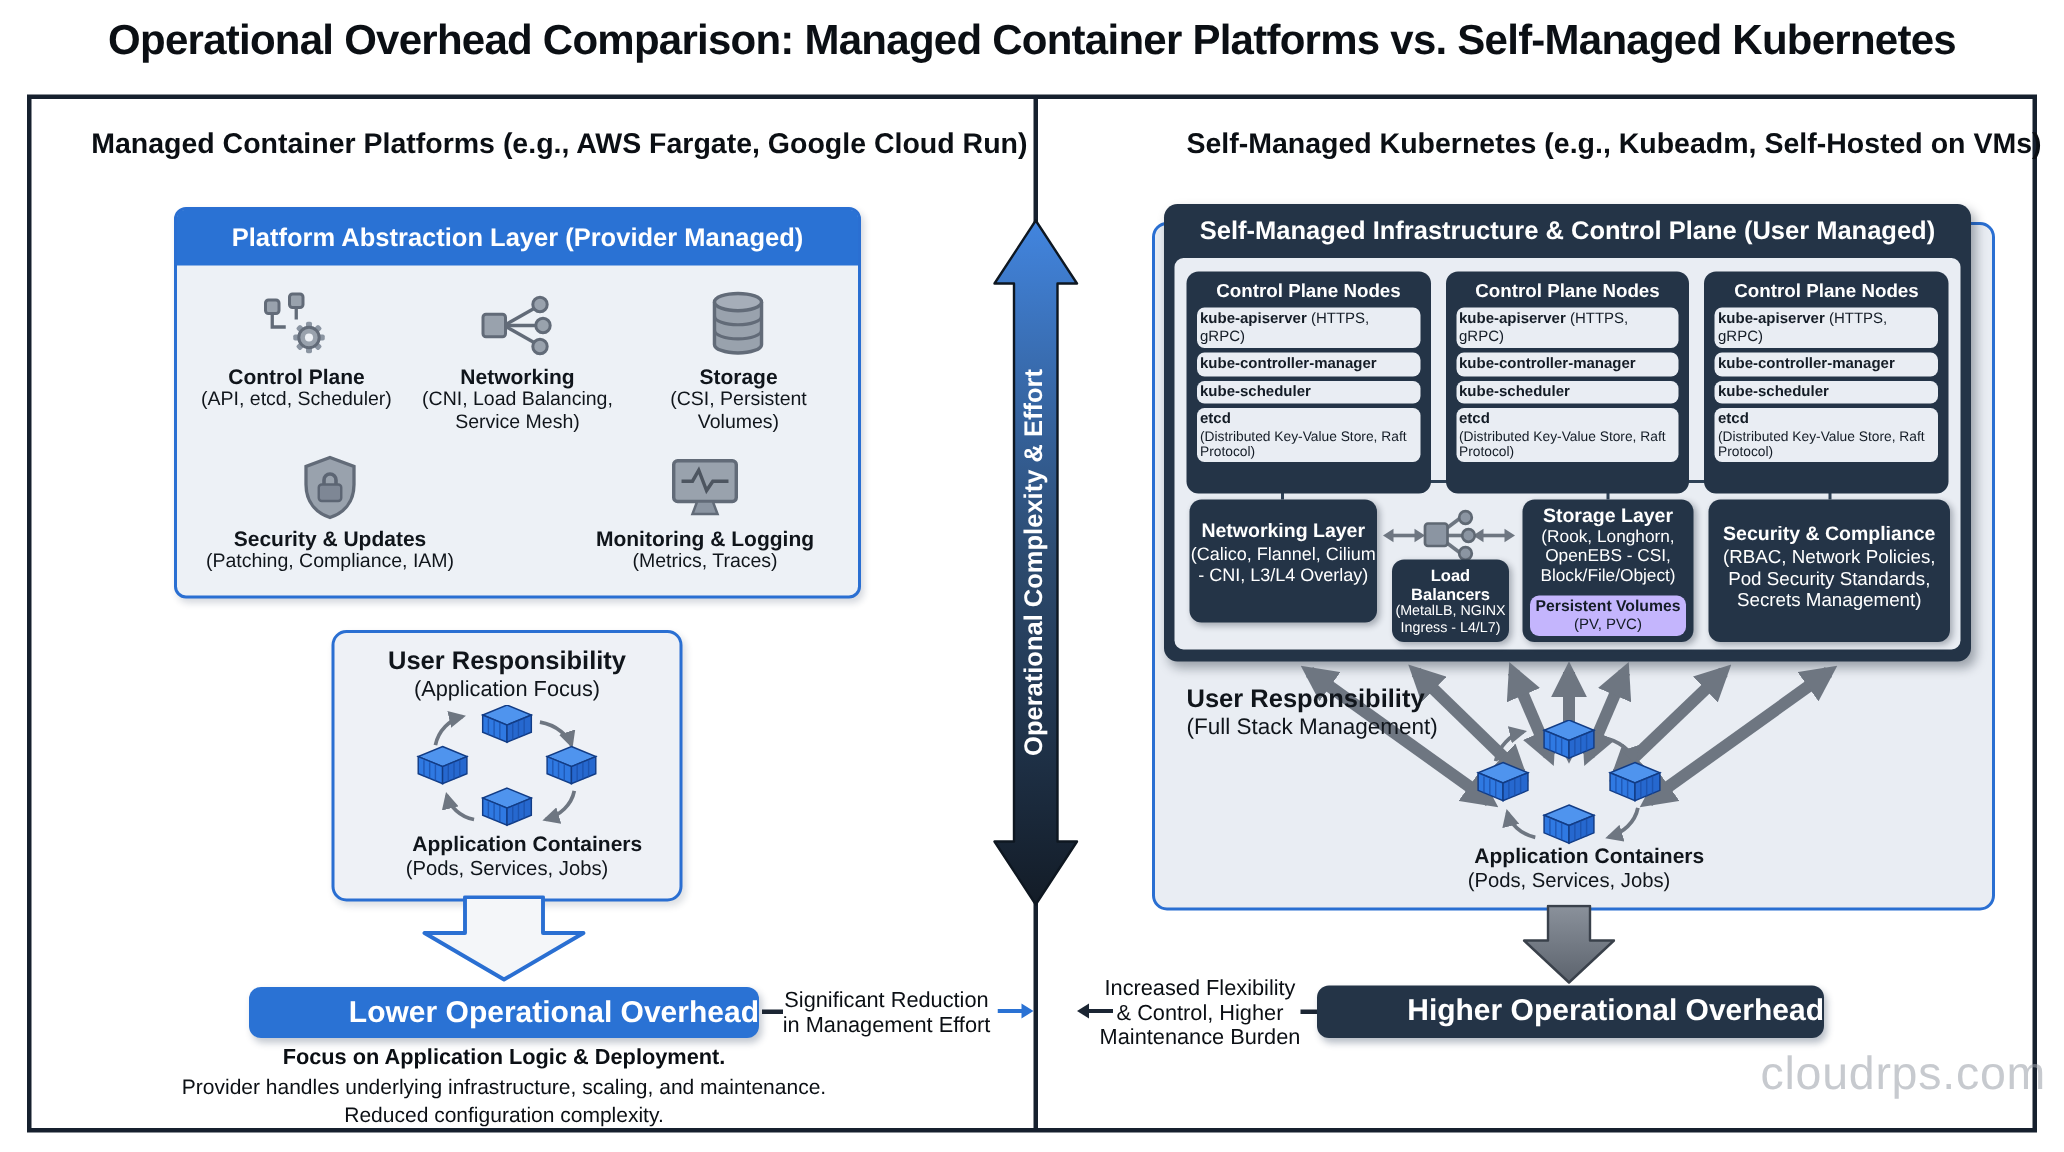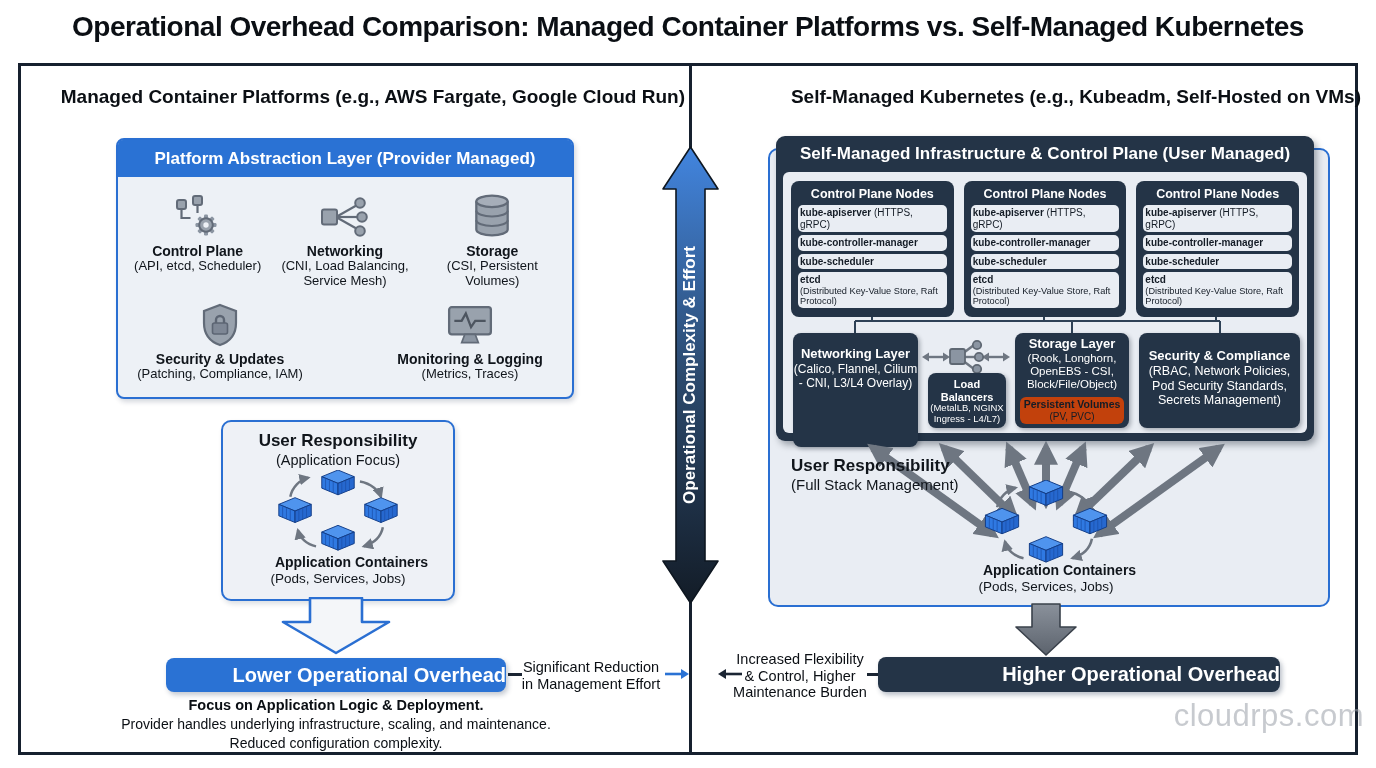--- a/index.html
+++ b/index.html
@@ -32,21 +32,21 @@
             box-shadow:2px 3px 5px rgba(20,40,70,.15);}
   #user-box-left{left:200px;top:354px;width:230px;height:177px;}
   .ub-title{font-size:17px;font-weight:bold;margin-top:9px;}
   .ub-sub{font-size:14.5px;margin-top:1px;}
   .ub-footer{font-size:14px;font-weight:bold;line-height:1.2;padding-left:27px;}
   .ub-fsub{font-size:13.5px;}
 
   .banner{border-radius:8px;color:#fff;font-weight:bold;font-size:20px;text-align:right;}
   #banner-left{left:145px;top:592px;width:340px;height:34px;line-height:34px;background:#2a72d4;
                box-shadow:2px 3px 5px rgba(20,40,70,.25);}
-  #banner-right{left:857px;top:591px;width:402px;height:35px;line-height:35px;background:#243447;
+  #banner-right{left:857px;top:591px;width:338px;height:35px;line-height:35px;background:#243447;
                 box-shadow:2px 3px 5px rgba(20,40,70,.3);}
 
   .note-block{font-size:14px;line-height:1.32;text-align:center;color:#0b0f14;}
   #note-left{left:60px;top:630px;width:510px;}
   #note-right{left:748px;top:631px;width:560px;font-size:13.5px;}
   .note-block .first{font-weight:bold;font-size:14.5px;}
 
   .mid-note{font-size:14.5px;font-weight:bold;line-height:1.14;text-align:center;color:#0b0f14;}
   #mid-note-left{left:498px;top:593px;width:144px;font-weight:normal;}
   #mid-note-right{left:712px;top:585px;width:134px;font-weight:normal;}
@@ -54,39 +54,39 @@
   .dashline{background:#1b2533;height:2.5px;}
 
   
   #infra-outer{left:747px;top:82px;width:558px;height:455px;border:2px solid #2a6fd2;border-radius:10px;
                background:#e9edf3;}
   #infra-dark{left:755px;top:70px;width:538px;height:305px;background:#243447;border-radius:9px;
               box-shadow:3px 4px 7px rgba(10,20,35,.35);}
   #infra-header{height:36px;line-height:36px;color:#fff;font-weight:bold;font-size:17px;text-align:center;}
   #infra-panel{position:absolute;left:7px;top:36px;right:7px;bottom:8px;background:#e9edf3;border-radius:6px;}
   #cards-row{position:absolute;left:8px;top:9px;right:8px;display:flex;gap:10px;}
-  .cp-card{flex:1;background:#243447;border-radius:8px;padding:4px 5px 6px 5px;height:126px;}
+  .cp-card{flex:1;background:#243447;border-radius:8px;padding:4px 5px 18px 5px;height:126px;}
   .cp-title{color:#fff;font-weight:bold;font-size:12.5px;text-align:center;margin:2px 0 4px 0;}
   .pill{background:#e9edf3;border-radius:5px;margin:3px 2px;padding:2px 2px;font-size:10px;
         color:#141c26;line-height:1.15;}
   .pill .nm{font-weight:bold;}
   .etcd-sub{font-size:9.2px;font-weight:normal;line-height:1.12;}
   #cp-connectors{position:absolute;left:0;top:0;width:523px;height:261px;pointer-events:none;}
 
   .dark-cell{position:absolute;background:#243447;border-radius:8px;color:#fff;text-align:center;
              box-shadow:2px 2px 4px rgba(10,20,35,.3);}
   .dc-title{font-weight:bold;font-size:13px;line-height:1.15;}
   .dc-sub{font-size:12px;line-height:1.18;}
-  #networking-box{left:10px;top:161px;width:125px;height:114px;padding-top:14px;box-sizing:border-box;}
+  #networking-box{left:10px;top:161px;width:125px;height:82px;padding-top:14px;box-sizing:border-box;}
   #lb-box{left:145px;top:201px;width:78px;height:55px;padding-top:5px;box-sizing:border-box;}
   #lb-box .dc-title{font-size:11px;}
   #lb-box .dc-sub{font-size:9.5px;line-height:1.15;}
   #storage-box{left:232px;top:161px;width:114px;height:95px;padding-top:4px;box-sizing:border-box;}
   #storage-box .dc-sub{font-size:11.5px;line-height:1.12;}
-  #pv-pill{position:absolute;left:5px;right:5px;bottom:4px;background:#c2410c;border-radius:6px;
+  #pv-pill{position:absolute;left:5px;right:5px;bottom:4px;background:#c4b5fd;border-radius:6px;
            color:#141c26;padding:2px 0;}
   #pv-pill .t{font-weight:bold;font-size:10.5px;line-height:1.1;}
   #pv-pill .s{font-size:10px;line-height:1.1;}
   #security-box{left:356px;top:161px;width:161px;height:95px;padding-top:16px;box-sizing:border-box;}
   #security-box .dc-sub{font-size:12.5px;}
 
   #user-label-right{left:770px;top:390px;}
   #user-label-right .t{font-size:17px;font-weight:bold;}
   #user-label-right .s{font-size:15px;}
   #app-label-right{left:895px;top:496px;width:260px;}

